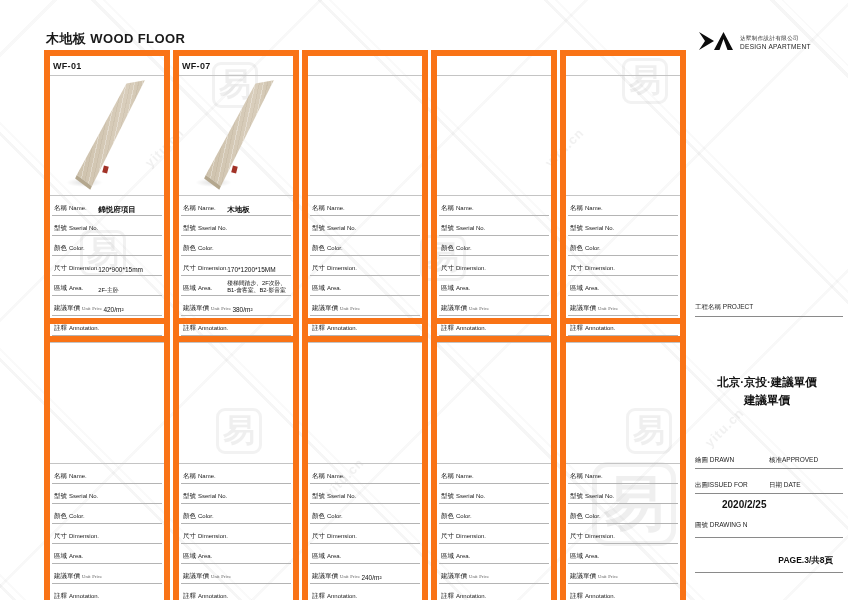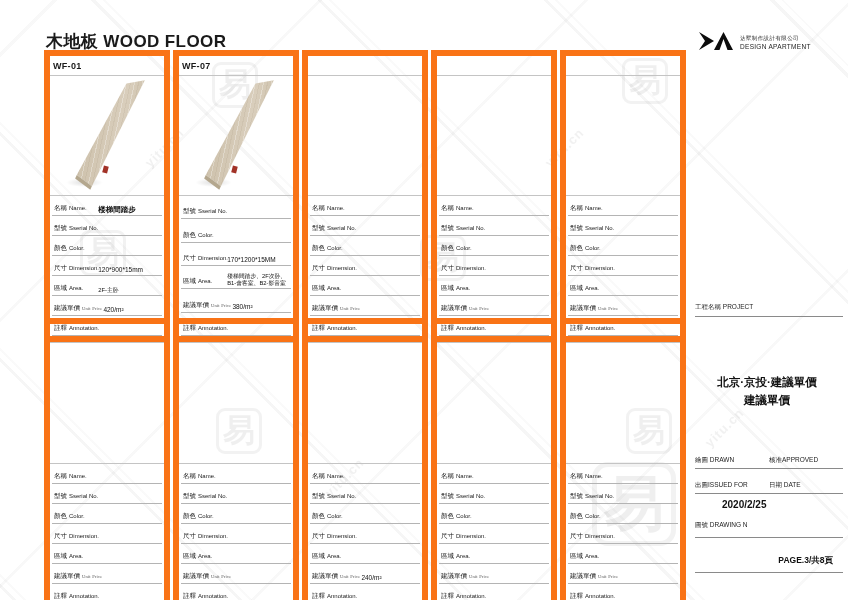--- a/index.html
+++ b/index.html
@@ -10,21 +10,21 @@
   
   .wm { position:absolute; inset:0; pointer-events:none; }
   .wm-lines1 { position:absolute; inset:-100px; background:repeating-linear-gradient(45deg, transparent 0 150px, rgba(125,125,125,0.07) 150px 153px, transparent 153px 158px, rgba(125,125,125,0.04) 158px 160px); }
   .wm-lines2 { position:absolute; inset:-100px; background:repeating-linear-gradient(-45deg, transparent 0 185px, rgba(125,125,125,0.05) 185px 188px); }
   .wm-badge { position:absolute; width:46px; height:46px; border:3px solid rgba(128,128,128,0.10); border-radius:9px;
               color:rgba(128,128,128,0.13); font-size:32px; font-weight:bold; display:flex; align-items:center; justify-content:center; }
   .wm-badge.big { width:84px; height:84px; font-size:60px; border-width:5px; border-radius:16px; }
   .wm-domain { position:absolute; color:rgba(128,128,128,0.11); font-weight:bold; font-size:13px; transform:rotate(-45deg); letter-spacing:1px; }
 
   
-  .page-title { position:absolute; left:46px; top:30px; font-size:17px; font-weight:bold; letter-spacing:0.4px; }
+  .page-title { position:absolute; left:46px; top:30px; font-size:13px; font-weight:bold; letter-spacing:0.4px; }
   .logo { position:absolute; left:699px; top:28px; display:flex; align-items:center; gap:5px; }
   .logo-text { line-height:1.55; }
   .logo-cn { font-size:5.5px; letter-spacing:0.4px; color:#222; display:block; }
   .logo-en { font-size:6.5px; letter-spacing:0.3px; color:#222; display:block; }
 
   
   .cards-row { position:absolute; left:44px; width:642px; display:grid; grid-template-columns:repeat(5,1fr); gap:3px; }
   #cards-row1 { top:50px; height:252px; }
   #cards-row2 { top:318px; height:257px; }
   .card { border:6px solid #f97316; display:flex; flex-direction:column; background:transparent; }
@@ -113,21 +113,21 @@
         <div class="plank-shadow"></div>
         <div class="plank-face"></div>
         <div class="plank-grain"></div>
         <div class="plank-edge"></div>
         <div class="plank-label"></div>
       </div>
     </div>
     <div class="card-fields">
           <div class="frow frow-name">
             <span class="flabel"><span class="lcn">名稱</span><span class="len">Name.</span></span>
-            <span class="fvalue">楼梯間踏步</span>
+            <span class="fvalue">錦悦府項目</span>
           </div>
           <div class="frow frow-serial">
             <span class="flabel"><span class="lcn">型號</span><span class="len">Sserial No.</span></span>
             <span class="fvalue"></span>
           </div>
           <div class="frow frow-color">
             <span class="flabel"><span class="lcn">顏色</span><span class="len">Color.</span></span>
             <span class="fvalue"></span>
           </div>
           <div class="frow frow-dimension">
@@ -156,20 +156,24 @@
     <div class="card-image">
       <div class="plank">
         <div class="plank-shadow"></div>
         <div class="plank-face"></div>
         <div class="plank-grain"></div>
         <div class="plank-edge"></div>
         <div class="plank-label"></div>
       </div>
     </div>
     <div class="card-fields">
+          <div class="frow frow-name">
+            <span class="flabel"><span class="lcn">名稱</span><span class="len">Name.</span></span>
+            <span class="fvalue">木地板</span>
+          </div>
           <div class="frow frow-serial">
             <span class="flabel"><span class="lcn">型號</span><span class="len">Sserial No.</span></span>
             <span class="fvalue"></span>
           </div>
           <div class="frow frow-color">
             <span class="flabel"><span class="lcn">顏色</span><span class="len">Color.</span></span>
             <span class="fvalue"></span>
           </div>
           <div class="frow frow-dimension">
             <span class="flabel"><span class="lcn">尺寸</span><span class="len">Dimension.</span></span>

